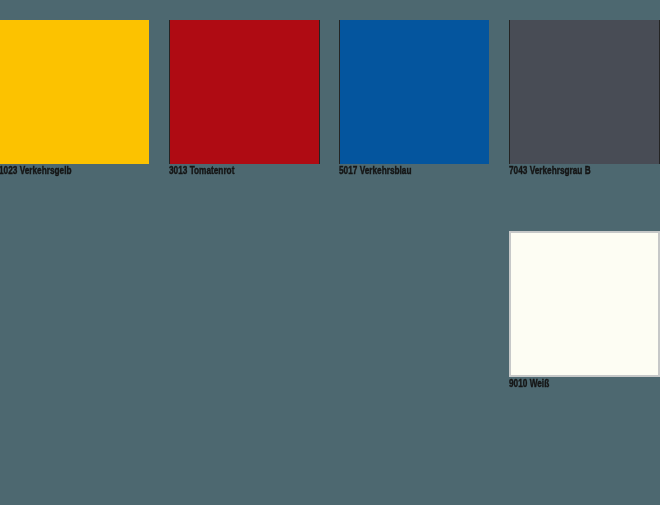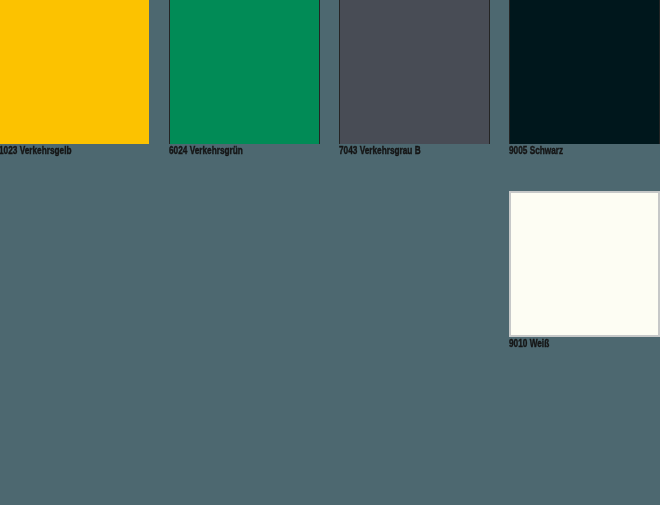--- a/index.html
+++ b/index.html
@@ -26,20 +26,21 @@
     justify-content: flex-end;
     align-content: flex-start;
     column-gap: 19px;
     row-gap: 0;
   }
   .swatch-cell {
     position: relative;
     width: 151px;
     height: 191px;
     box-sizing: border-box;
+    margin-top: 20px;
   }
   .swatch-chip {
     width: 151px;
     height: 144px;
     box-sizing: border-box;
     border-left: 1px solid #242424;
     border-right: 1px solid #242424;
   }
   .swatch-cell.col-first .swatch-chip {
     width: 150px;
@@ -64,28 +65,28 @@
 </style>
 </head>
 <body>
 
 <div id="swatch-grid">
     <div class="swatch-cell col-first">
     <div class="swatch-chip" style="background: rgb(252, 194, 0);"></div>
     <div class="swatch-label">1023 Verkehrsgelb</div>
   </div>
     <div class="swatch-cell">
-    <div class="swatch-chip" style="background: rgb(1, 139, 86);"></div>
-    <div class="swatch-label">6024 Verkehrsgrün</div>
+    <div class="swatch-chip" style="background: rgb(175, 11, 19);"></div>
+    <div class="swatch-label">3013 Tomatenrot</div>
+  </div>
+    <div class="swatch-cell col-first">
+    <div class="swatch-chip" style="background: rgb(4, 85, 158);"></div>
+    <div class="swatch-label">5017 Verkehrsblau</div>
   </div>
     <div class="swatch-cell">
     <div class="swatch-chip" style="background: rgb(72, 76, 85);"></div>
     <div class="swatch-label">7043 Verkehrsgrau B</div>
-  </div>
-    <div class="swatch-cell">
-    <div class="swatch-chip" style="background: rgb(0, 23, 28);"></div>
-    <div class="swatch-label">9005 Schwarz</div>
   </div>
     <div class="swatch-cell">
     <div class="swatch-chip is-light" style="background: rgb(253, 253, 243);"></div>
     <div class="swatch-label">9010 Weiß</div>
   </div>
   </div>
 
 </body></html>

